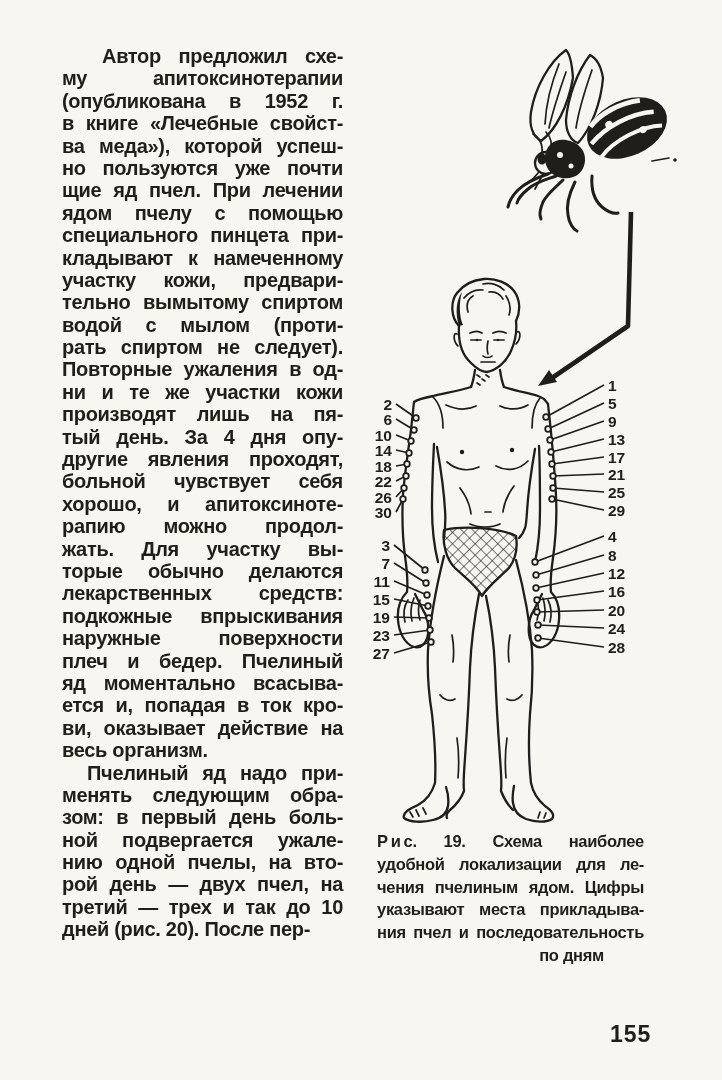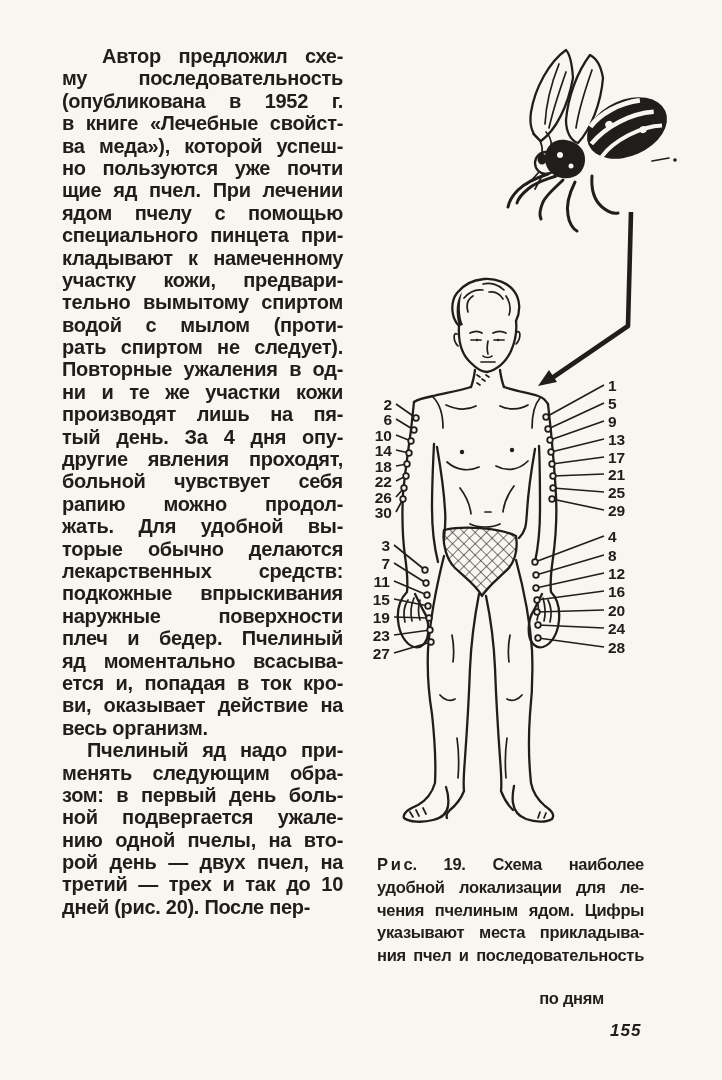--- a/index.html
+++ b/index.html
@@ -19,33 +19,33 @@
     text-align:justify; text-align-last:justify;
     white-space:nowrap; overflow:visible;
   }
   .tline{white-space:normal;}
   .para-end .tline:last-child{ text-align-last:left; }
   .p1 .tline:first-child{ text-indent:40px; }
   .p2 .tline:first-child{ text-indent:25px; }
 
   
   .caption{
-    position:absolute; left:377px; top:853px; width:267px;
+    position:absolute; left:377px; top:830px; width:267px;
     font-size:16.5px; font-weight:700; letter-spacing:-0.3px;
   }
   .caption .tline{ height:22.8px; line-height:22.8px; }
   .caption-last{
     height:22.8px; line-height:22.8px;
     text-align:right; padding-right:40px;
-    font-size:16.5px; font-weight:700;margin-top:20px;
+    font-size:16.5px; font-weight:700;
   }
 
   .page-num{
     position:absolute; left:610px; top:1021px;
-    font-size:17px; font-weight:700; font-style:italic; letter-spacing:1px;
+    font-size:23px; font-weight:700; letter-spacing:1px;
   }
 
   svg.fig{ position:absolute; left:0; top:0; pointer-events:none; }
   .ln{ stroke:var(--ink); fill:none; stroke-width:2.3; stroke-linecap:round; stroke-linejoin:round; }
   .thin{ stroke-width:1.7; }
   .thick{ stroke-width:3; }
   .fillink{ fill:var(--ink); stroke:none; }
   .leader{ stroke:var(--ink); stroke-width:1.7; }
   .dot{ fill:var(--paper); stroke:var(--ink); stroke-width:1.8; }
   .fig-num{
@@ -54,41 +54,42 @@
   }
 </style>
 </head>
 <body>
 
 <div class="page">
 
   <div class="text-col">
     <div class="para p1 para-end">
         <div class="tline">Автор предложил схе-</div>
-        <div class="tline">му последовательность</div>
+        <div class="tline">му апитоксинотерапии</div>
         <div class="tline">(опубликована в 1952 г.</div>
         <div class="tline">в книге «Лечебные свойст-</div>
         <div class="tline">ва меда»), которой успеш-</div>
         <div class="tline">но пользуются уже почти</div>
         <div class="tline">щие яд пчел. При лечении</div>
         <div class="tline">ядом пчелу с помощью</div>
         <div class="tline">специального пинцета при-</div>
         <div class="tline">кладывают к намеченному</div>
         <div class="tline">участку кожи, предвари-</div>
         <div class="tline">тельно вымытому спиртом</div>
         <div class="tline">водой с мылом (проти-</div>
         <div class="tline">рать спиртом не следует).</div>
         <div class="tline">Повторные ужаления в од-</div>
         <div class="tline">ни и те же участки кожи</div>
         <div class="tline">производят лишь на пя-</div>
         <div class="tline">тый день. За 4 дня опу-</div>
         <div class="tline">другие явления проходят,</div>
         <div class="tline">больной чувствует себя</div>
+        <div class="tline">хорошо, и апитоксиноте-</div>
         <div class="tline">рапию можно продол-</div>
-        <div class="tline">жать. Для удобной вы-</div>
+        <div class="tline">жать. Для участку вы-</div>
         <div class="tline">торые обычно делаются</div>
         <div class="tline">лекарственных средств:</div>
         <div class="tline">подкожные впрыскивания</div>
         <div class="tline">наружные поверхности</div>
         <div class="tline">плеч и бедер. Пчелиный</div>
         <div class="tline">яд моментально всасыва-</div>
         <div class="tline">ется и, попадая в ток кро-</div>
         <div class="tline">ви, оказывает действие на</div>
         <div class="tline">весь организм.</div>
       </div>

